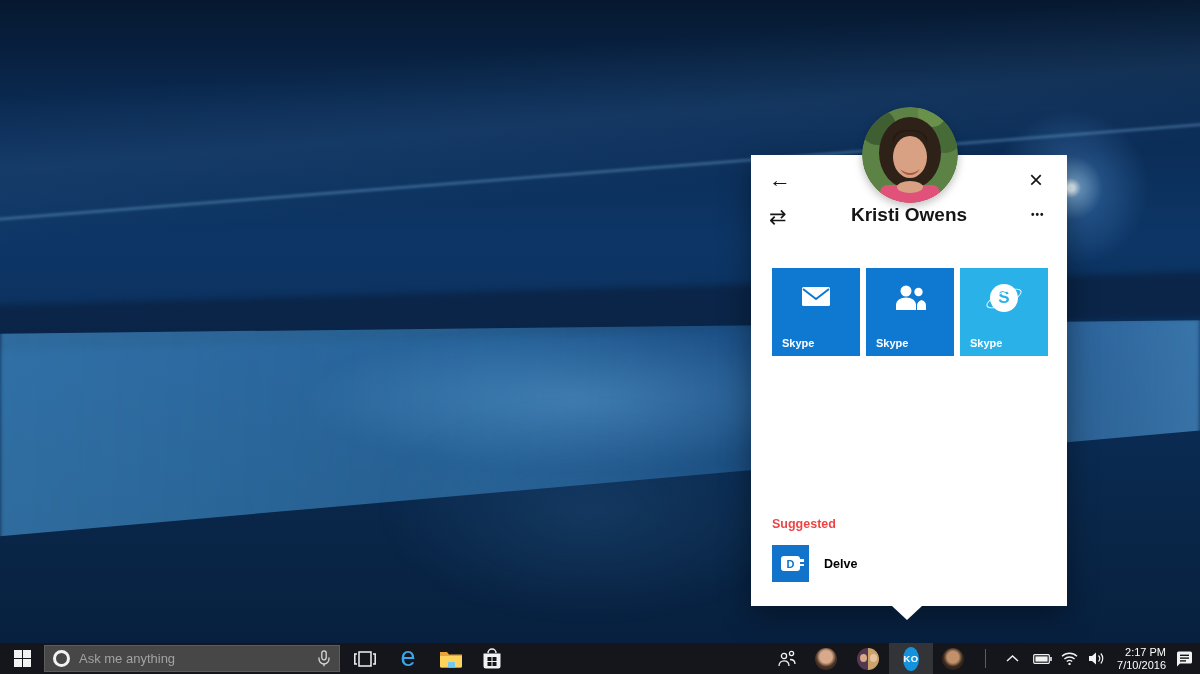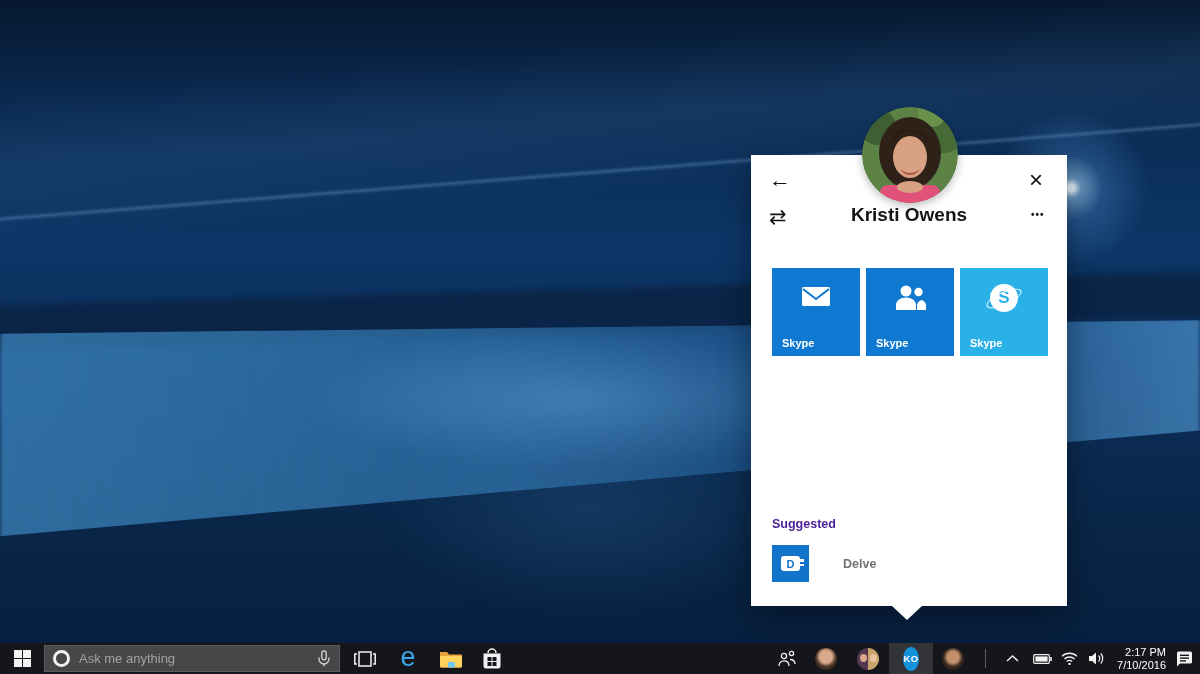--- a/index.html
+++ b/index.html
@@ -43,29 +43,29 @@
     font-size:19px; font-weight:700; color:#151515; }
   .tiles { position:absolute; left:21px; top:113px; display:flex; gap:6px; }
   .tile { position:relative; width:88px; height:88px; }
   .tile-label { position:absolute; left:10px; bottom:7px; color:#fff; font-size:11px; font-weight:700; }
   .tile-icon-wrap { position:absolute; left:0; top:16px; width:100%; display:flex; justify-content:center; }
   .skype-blob { position:relative; width:28px; height:28px; background:#fff; border-radius:50%;
     display:flex; align-items:center; justify-content:center; }
   .skype-s { font-size:17px; font-weight:700; color:#2ab1e8; }
   .skype-ring { position:absolute; left:-5px; top:8px; width:38px; height:13px;
     border:1.5px solid rgba(255,255,255,.95); border-radius:50%; transform:rotate(-24deg); }
-  .suggested-heading { position:absolute; left:21px; top:362px; font-size:12.5px; font-weight:700; color:#4c1d95; }
+  .suggested-heading { position:absolute; left:21px; top:362px; font-size:12.5px; font-weight:700; color:#ef4444; }
   .suggested-row { position:absolute; left:21px; top:390px; display:flex; align-items:center; }
   .delve-tile { position:relative; width:37px; height:37px; display:flex; align-items:center; justify-content:center; }
   .delve-doc { position:relative; width:19px; height:15px; background:#fff; border-radius:3px;
     display:flex; align-items:center; justify-content:center; }
   .delve-d { font-size:11px; font-weight:700; color:#1173c9; }
   .delve-bars { position:absolute; right:5px; top:14px; display:flex; flex-direction:column; gap:2px; }
   .delve-bars i { display:block; width:7px; height:2.5px; background:#fff; }
-  .suggested-label { margin-left:34px; font-size:12.5px; font-weight:700; color:#737373; }
+  .suggested-label { margin-left:15px; font-size:12.5px; font-weight:700; color:#000000; }
 
   
   .taskbar { position:absolute; left:0; top:643px; width:1200px; height:31px; background:#14161b;padding-left:31px; }
   .tb { position:absolute; top:0; height:31px; display:flex; align-items:center; justify-content:center; }
   .start-btn { left:0; width:44px; }
   .search-box { position:absolute; left:44px; top:2px; width:296px; height:27px; background:#474747;
     border:1px solid #5c5c5c; display:flex; align-items:center; }
   .cortana-ring { width:17px; height:17px; border:3px solid #f2f2f2; border-radius:50%; margin-left:8px; flex:0 0 auto; }
   .search-input { flex:1; margin-left:9px; background:transparent; border:none; outline:none;
     color:#e8e8e8; font-size:13px; font-family:"Liberation Sans", sans-serif; }

